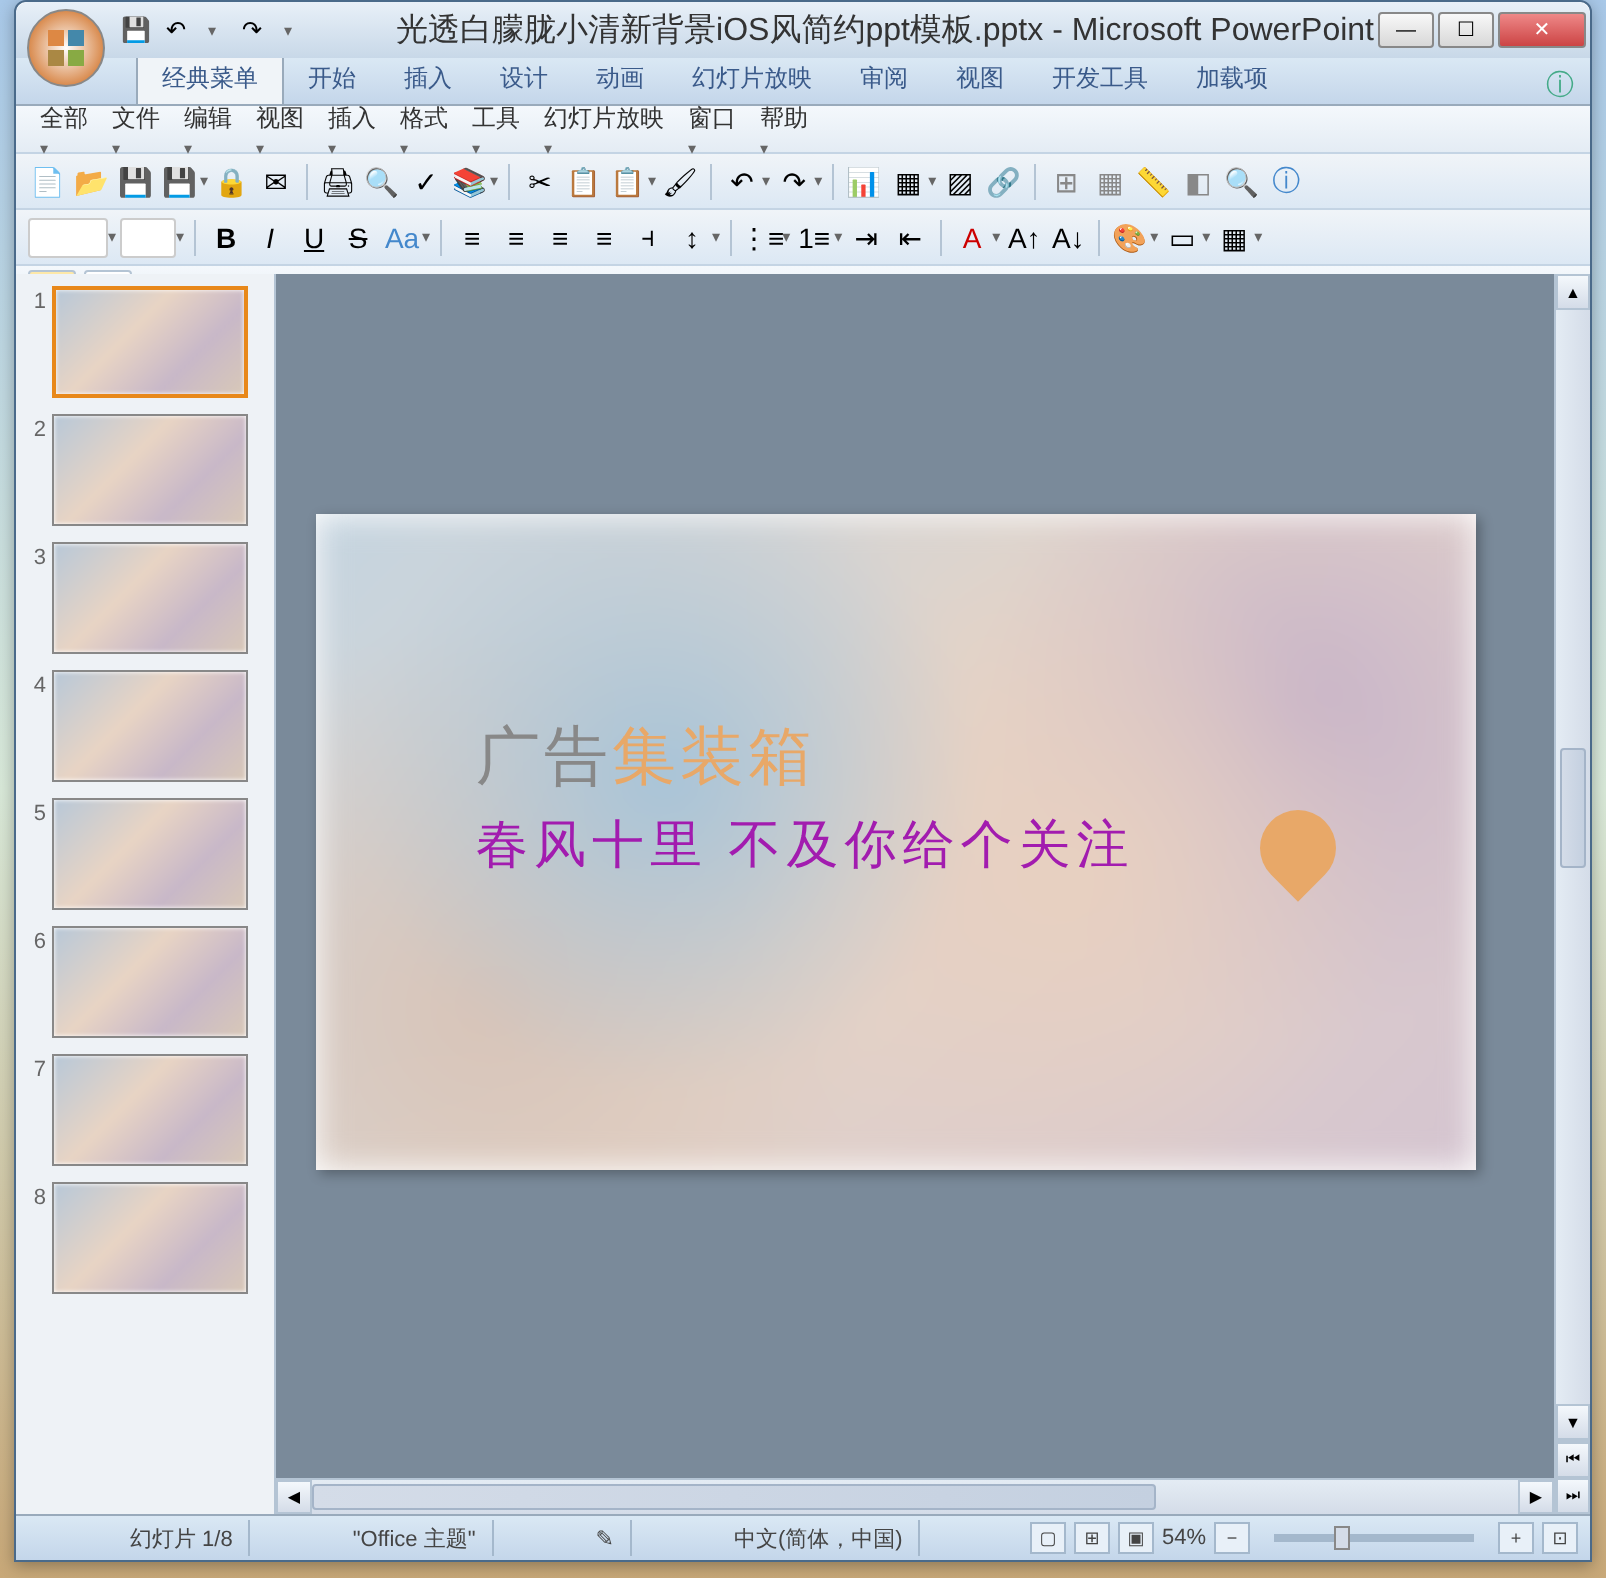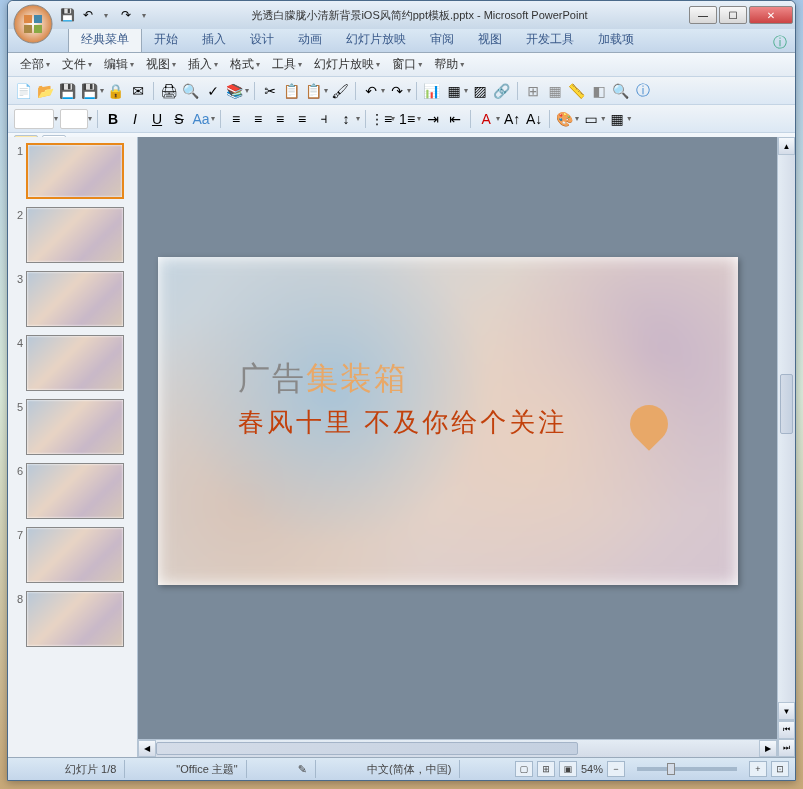--- a/index.html
+++ b/index.html
@@ -3,30 +3,30 @@
 <meta charset="utf-8">
 <style>
 * { margin: 0; padding: 0; box-sizing: border-box; font-family: "Microsoft YaHei", Arial, sans-serif; }
 body { background: linear-gradient(to bottom, #a8c8e8 0%, #d8e8d8 50%, #c8a878 100%); width: 803px; height: 789px; overflow: hidden; }
 .window { position: absolute; top: 0; left: 7px; width: 789px; height: 781px; background: #fff; border: 1px solid #4a6a8a; border-radius: 6px 6px 0 0; box-shadow: 0 2px 8px rgba(0,0,0,0.3); }
 .titlebar { height: 28px; background: linear-gradient(to bottom, #e8f0f8 0%, #c8d8e8 100%); border-radius: 6px 6px 0 0; display: flex; align-items: center; position: relative; }
 .office-btn { width: 42px; height: 42px; position: absolute; left: 4px; top: 2px; z-index: 10; }
 .office-btn svg { width: 42px; height: 42px; }
 .qat { display: flex; gap: 4px; margin-left: 52px; align-items: center; }
 .qat-icon { width: 16px; height: 16px; display: flex; align-items: center; justify-content: center; font-size: 12px; cursor: pointer; }
-.title-text { flex: 1; text-align: center; font-size: 11px; color: #333; }
+.title-text { flex: 1; text-align: right; font-size: 16px; color: #333; }
 .win-controls { display: flex; margin-right: 2px; }
 .win-btn { width: 28px; height: 18px; border: 1px solid #888; background: linear-gradient(to bottom, #f8f8f8, #d8d8d8); display: flex; align-items: center; justify-content: center; font-size: 10px; cursor: pointer; margin-left: 2px; border-radius: 2px; }
 .win-btn.close { background: linear-gradient(to bottom, #e88, #c44); color: #fff; width: 44px; }
 .ribbon-tabs { height: 24px; background: linear-gradient(to bottom, #dae8f4, #c4d6ea); display: flex; align-items: flex-end; padding-left: 60px; border-bottom: 1px solid #9ab; }
 .ribbon-tab { padding: 4px 12px; font-size: 12px; color: #3a5a8a; cursor: pointer; }
 .ribbon-tab.active { background: #f0f4f8; border: 1px solid #9ab; border-bottom: none; border-radius: 3px 3px 0 0; }
 .help-icon { margin-left: auto; margin-right: 8px; color: #4a8; font-size: 14px; cursor: pointer; }
 .classic-menubar { height: 24px; background: linear-gradient(to bottom, #f4f8fc, #e4ecf4); display: flex; align-items: center; padding: 0 6px; border-bottom: 1px solid #c4d4e4; }
-.menu-item { font-size: 12px; color: #333; padding: 2px 6px; cursor: pointer; display: flex; align-items: center; gap: 2px; }
+.menu-item { font-size: 12px; color: #333; padding: 2px 6px; cursor: pointer; display: flex; gap: 2px; flex-direction: column; }
 .menu-item .dd { font-size: 8px; color: #666; }
 .toolbar-row { height: 28px; background: linear-gradient(to bottom, #f0f4f8, #dce8f4); display: flex; align-items: center; padding: 0 6px; gap: 2px; border-bottom: 1px solid #c4d4e4; }
 .tb-btn { width: 20px; height: 20px; display: flex; align-items: center; justify-content: center; cursor: pointer; border-radius: 2px; font-size: 14px; }
 .tb-sep { width: 1px; height: 18px; background: #b4c4d4; margin: 0 3px; }
 .tb-dd { font-size: 8px; color: #666; margin-left: -2px; cursor: pointer; }
 .content-area { position: absolute; top: 136px; left: 0; right: 0; bottom: 23px; display: flex; background: #fff; }
 .view-controls { height: 22px; background: linear-gradient(to bottom, #f4f8fc, #e4ecf4); display: flex; align-items: center; padding: 0 6px; gap: 4px; border-bottom: 1px solid #c4d4e4; }
 .vc-tab { width: 24px; height: 18px; border: 1px solid #b4c4d4; background: #fff; cursor: pointer; border-radius: 2px 2px 0 0; }
 .vc-tab.active { background: #fde8a8; }
 .vc-close { margin-left: 8px; font-size: 12px; cursor: pointer; color: #666; }
@@ -36,21 +36,21 @@
 .thumb-slide { width: 98px; height: 56px; border: 1px solid #888; background: #fff; cursor: pointer; position: relative; overflow: hidden; }
 .thumb-slide.selected { border: 2px solid #e8881a; }
 .thumb-bg { position: absolute; inset: 0; background: linear-gradient(135deg, #b8c8d8 0%, #e8d4c4 40%, #c8b8c8 70%, #d8c8b8 100%); filter: blur(1px); }
 .slide-area { flex: 1; background: #7a8a9a; position: relative; overflow: auto; }
 .main-slide { position: absolute; left: 20px; top: 120px; width: 580px; height: 328px; background: #fff; box-shadow: 2px 2px 6px rgba(0,0,0,0.3); overflow: hidden; }
 .slide-bg { position: absolute; inset: 0; background: radial-gradient(circle at 30% 40%, #a8c4d8 0%, transparent 35%), radial-gradient(circle at 65% 55%, #e8d0c0 0%, transparent 40%), radial-gradient(circle at 85% 30%, #c8b4c8 0%, transparent 30%), radial-gradient(circle at 15% 75%, #d8c4b8 0%, transparent 35%), linear-gradient(135deg, #c4d4e0 0%, #e4d4c8 50%, #d4c4d0 100%); filter: blur(8px); }
 .slide-content { position: absolute; left: 80px; top: 100px; }
 .slide-t1 { font-size: 32px; color: #888; letter-spacing: 2px; }
 .slide-t1 .accent { color: #e8a868; }
 .slide-t2 { font-size: 36px; color: #888; letter-spacing: 2px; background: rgba(255,255,255,0.3); padding: 2px 8px; display: inline-block; }
-.slide-t3 { font-size: 26px; color: #c2410c; letter-spacing: 3px; margin-top: 4px; }
+.slide-t3 { font-size: 26px; color: #a21caf; letter-spacing: 3px; margin-top: 4px; }
 .slide-drop { position: absolute; right: 70px; top: 148px; width: 38px; height: 38px; background: #e8a868; border-radius: 50% 50% 50% 0; transform: rotate(-45deg); }
 .v-scroll { width: 18px; background: linear-gradient(to right, #e4ecf4, #d4dce8); border-left: 1px solid #b4c4d4; display: flex; flex-direction: column; }
 .scroll-btn { height: 18px; background: linear-gradient(to bottom, #f4f8fc, #d4dce8); border: 1px solid #b4c4d4; font-size: 8px; display: flex; align-items: center; justify-content: center; cursor: pointer; }
 .scroll-track { flex: 1; position: relative; }
 .scroll-thumb { position: absolute; left: 2px; right: 2px; top: 40%; height: 60px; background: linear-gradient(to right, #d4dce8, #c4d0e0); border: 1px solid #a4b4c8; border-radius: 2px; cursor: pointer; }
 .nav-btns { border-top: 1px solid #b4c4d4; }
 .statusbar { position: absolute; bottom: 0; left: 0; right: 0; height: 23px; background: linear-gradient(to bottom, #dae8f4, #c4d6ea); display: flex; align-items: center; padding: 0 6px; font-size: 11px; color: #444; border-top: 1px solid #9ab; }
 .status-seg { padding: 0 8px; border-right: 1px solid #a4b8cc; height: 18px; display: flex; align-items: center; margin-left: 43px; }
 .zoom-controls { margin-left: auto; display: flex; align-items: center; gap: 4px; }
 .view-btn { width: 18px; height: 16px; border: 1px solid #a4b8cc; background: #e8f0f8; cursor: pointer; font-size: 9px; display: flex; align-items: center; justify-content: center; }

